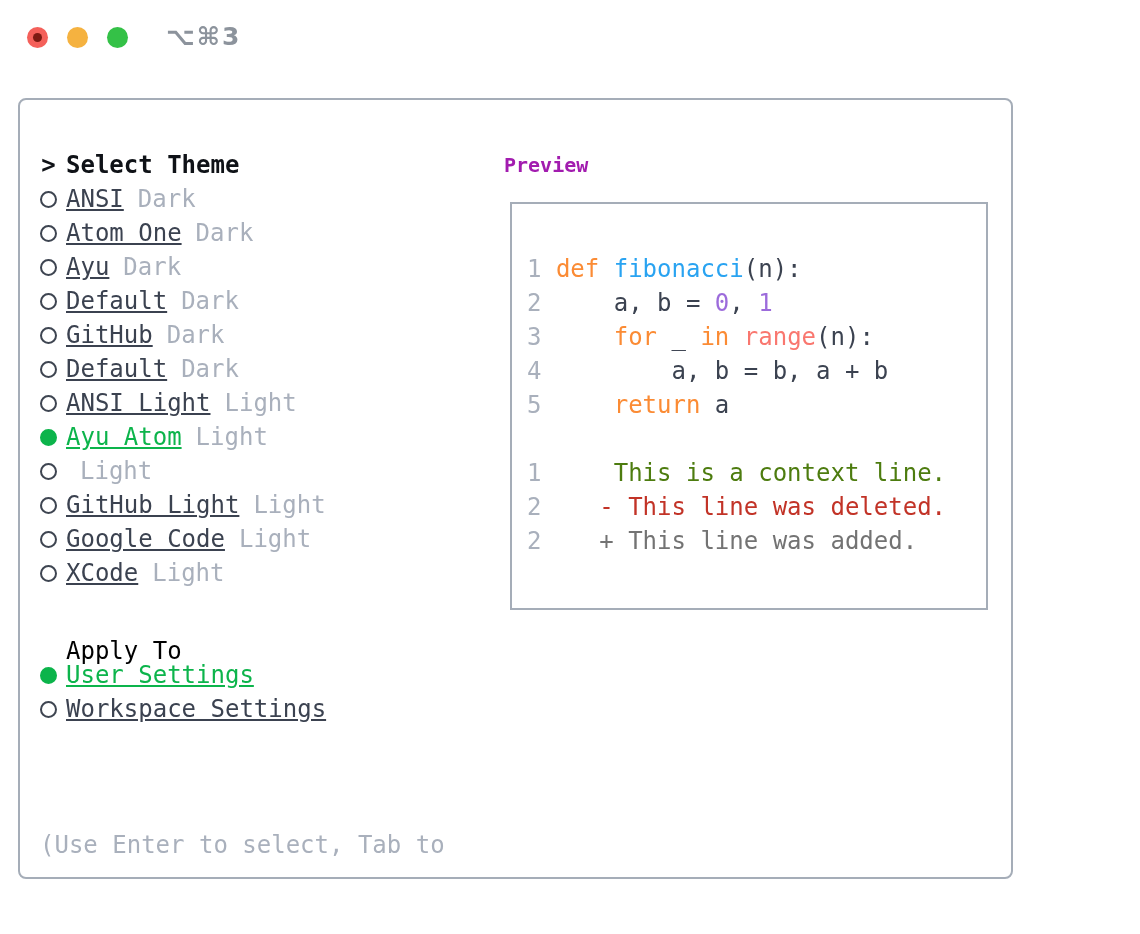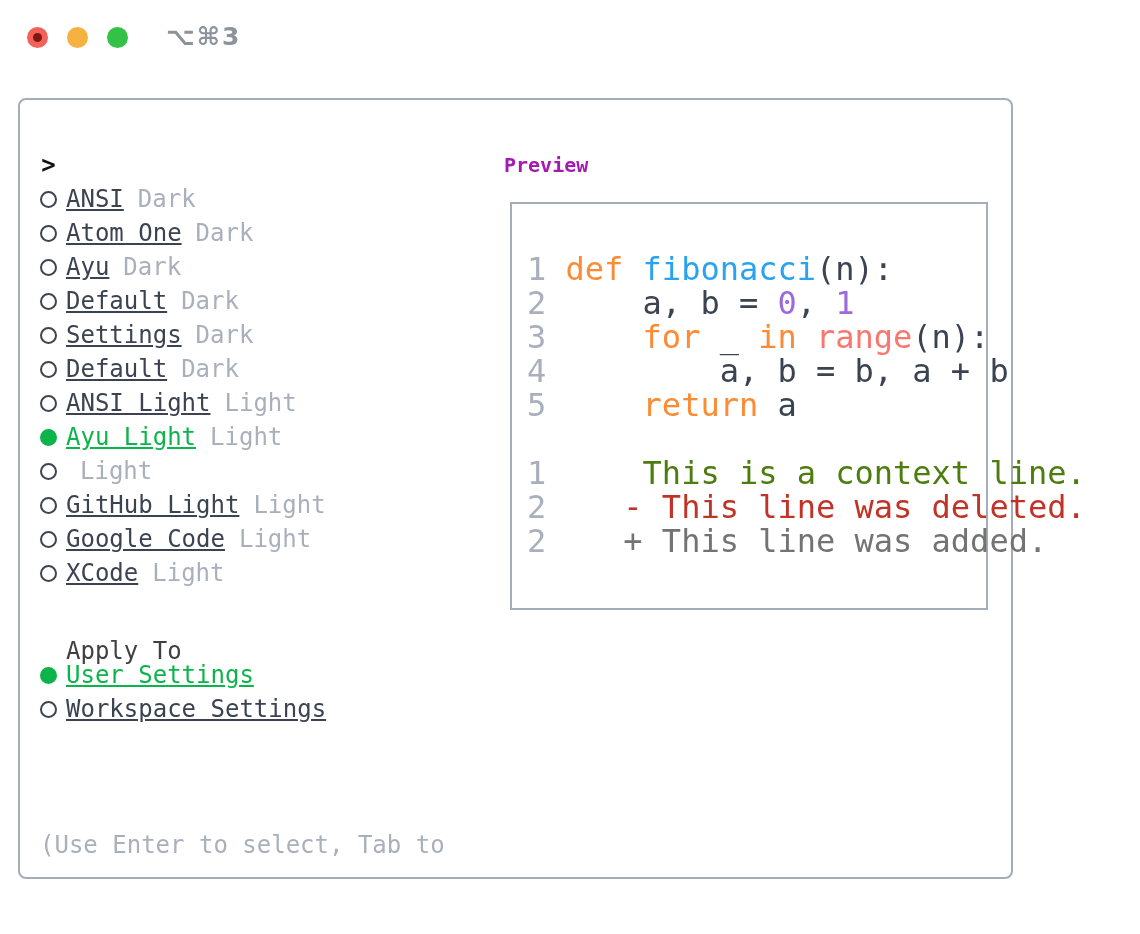--- a/index.html
+++ b/index.html
@@ -17,35 +17,35 @@
   
   .panel{position:absolute;left:18px;top:98px;width:995px;height:781px;
          border:2px solid #a5adb8;border-radius:8px;box-sizing:border-box;background:#ffffff;}
 
   
   .col-left{position:absolute;left:0;top:48px;font-size:24px;}
   .row{display:flex;align-items:center;height:34px;padding-left:20px;}
   .slot{width:17px;margin-right:9px;flex:none;display:inline-flex;justify-content:center;align-items:center;}
   .cursor{font-weight:bold;color:#0f1217;}
   .hlabel{font-weight:bold;color:#0f1217;}
-  .hlabel2{color:#404040;margin-top:20px;}
+  .hlabel2{color:#000000;margin-top:20px;}
   .radio{width:13px;height:13px;border:2px solid #3e4551;border-radius:50%;box-sizing:content-box;}
   .radio.sel{background:#0cb44b;border-color:#0cb44b;}
   .tname{color:#3b4250;white-space:pre;text-decoration:underline;}
   .sel .tname{color:#0cb44b;}
   .ttag{color:#a9b0bc;margin-left:14px;white-space:pre;}
   .spacer{height:34px;}
   .hint{padding-left:20px;font-size:24px;line-height:34px;color:#a9b0bc;white-space:pre;}
 
   
   .preview-header{position:absolute;left:484px;top:48px;height:34px;line-height:34px;
                   font-size:20px;font-weight:bold;color:#a21caf;}
   .preview-box{position:absolute;left:490px;top:102px;width:478px;height:408px;
                border:2px solid #a5adb8;box-sizing:border-box;background:#ffffff;}
-  .code{position:absolute;left:15px;top:48px;font-size:32px;line-height:34px;white-space:pre;}
+  .code{position:absolute;left:15px;top:48px;font-size:24px;line-height:34px;white-space:pre;}
   .cline{height:34px;}
   .gutter{color:#a9b0bc;}
   .c-default{color:#3b4250;}
   .c-keyword{color:#fb8b34;}
   .c-function{color:#29a3f1;}
   .c-builtin{color:#f9776f;}
   .c-number{color:#9c6bdb;}
   .c-context{color:#4d7c0f;}
   .c-deleted{color:#c23327;}
   .c-added{color:#737373;}
@@ -60,20 +60,21 @@
     </span>
   <span class="tl yellow"></span>
   <span class="tl green"></span>
   <span class="shortcut">⌥⌘3</span>
 
   <div class="panel">
 
     <div class="col-left">
       <div class="row">
         <span class="slot cursor">&gt;</span>
+        <span class="hlabel">Select Theme</span>
       </div>
 
       <div id="theme-list">
   <div class="row opt">
     <span class="slot">
               <span class="radio"></span>
             </span>
     <span class="tname">ANSI</span>
     <span class="ttag">Dark</span>
   </div>
@@ -99,21 +100,21 @@
               <span class="radio"></span>
             </span>
     <span class="tname">Default</span>
     <span class="ttag">Dark</span>
   </div>
 
   <div class="row opt">
     <span class="slot">
               <span class="radio"></span>
             </span>
-    <span class="tname">Settings</span>
+    <span class="tname">GitHub</span>
     <span class="ttag">Dark</span>
   </div>
 
   <div class="row opt">
     <span class="slot">
               <span class="radio"></span>
             </span>
     <span class="tname">Default</span>
     <span class="ttag">Dark</span>
   </div>
@@ -123,21 +124,21 @@
               <span class="radio"></span>
             </span>
     <span class="tname">ANSI Light</span>
     <span class="ttag">Light</span>
   </div>
 
   <div class="row opt sel">
     <span class="slot">
               <span class="radio sel"></span>
             </span>
-    <span class="tname">Ayu Light</span>
+    <span class="tname">Ayu Atom</span>
     <span class="ttag">Light</span>
   </div>
 
   <div class="row opt">
     <span class="slot">
               <span class="radio"></span>
             </span>
     <span class="ttag">Light</span>
   </div>
 

